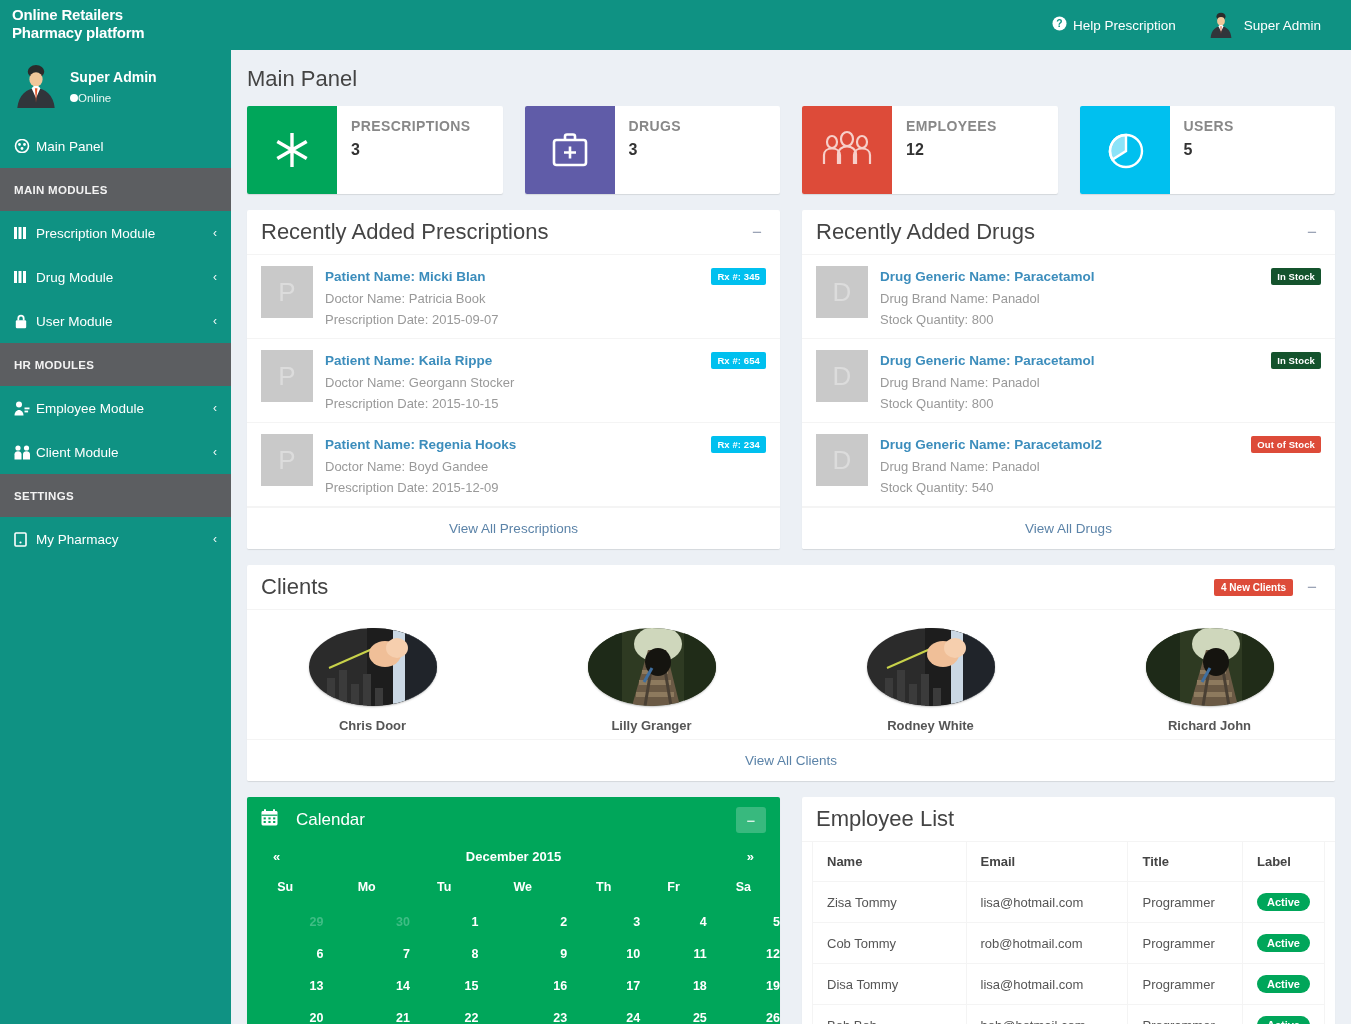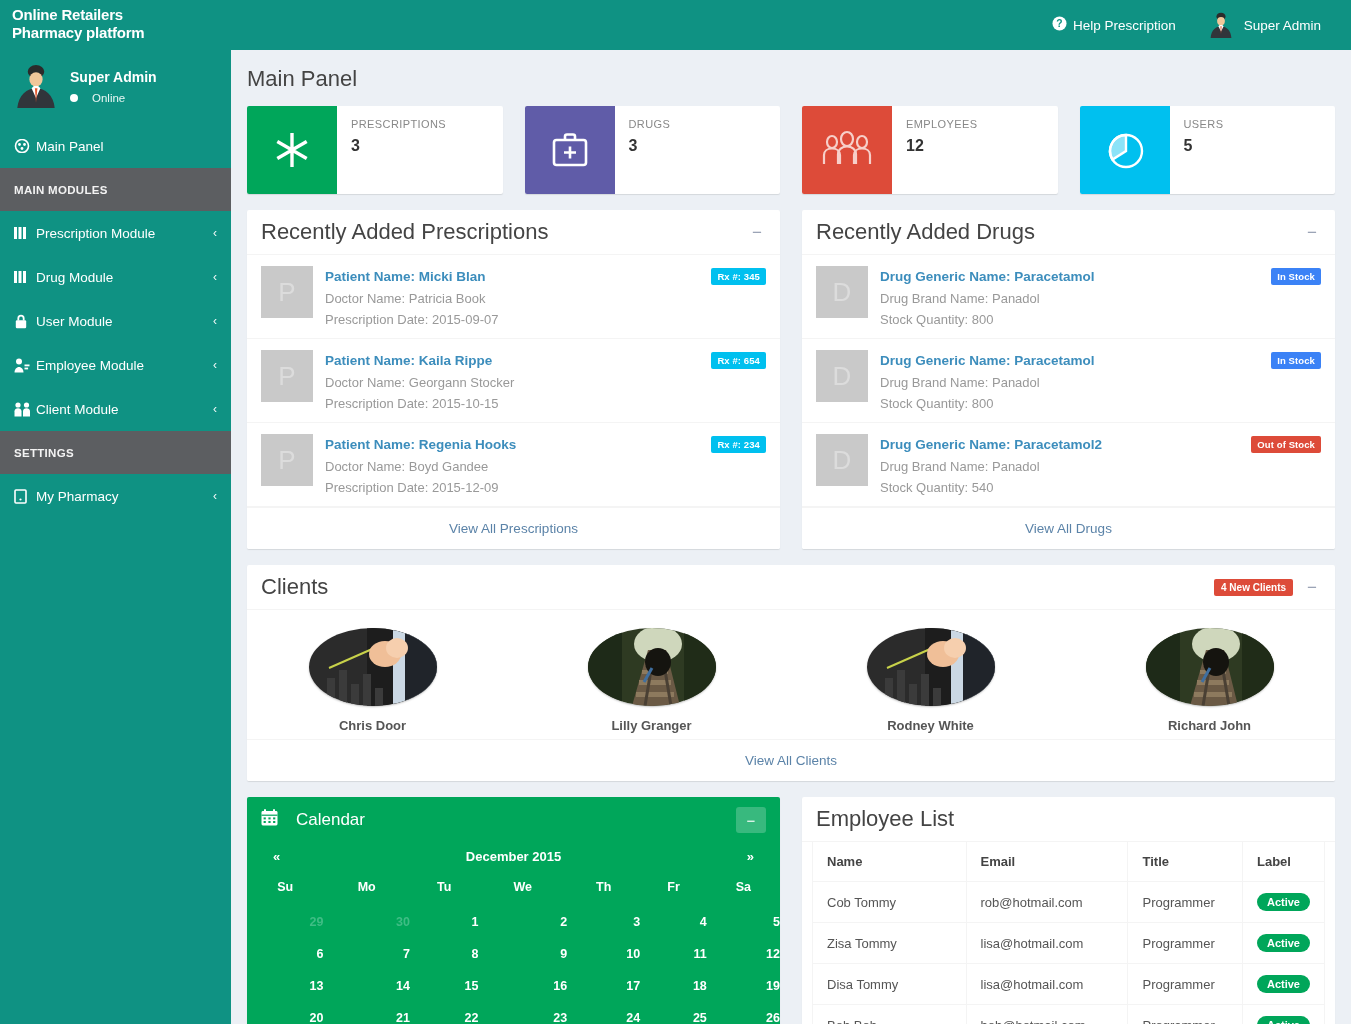--- a/index.html
+++ b/index.html
@@ -40,21 +40,21 @@
     background: #0f9283; overflow: hidden;
   }
   .side-user {
     display: flex; align-items: center; gap: 12px;
     padding: 14px 12px 16px 14px;
   }
   .avatar-lg { width: 44px; height: 44px; flex: none; }
   .side-user-name { color: #fff; font-weight: bold; font-size: 14px; }
   .side-user-status {
     color: #e9f7f4; font-size: 11.5px; margin-top: 7px;
-    display: flex; align-items: center; gap: 14px;
+    display: flex; align-items: center; gap: 0;
   }
   .dot { width: 8px; height: 8px; border-radius: 50%; background: #fff; display: inline-block; }
 
   .side-item {
     display: flex; align-items: center; height: 44px; padding: 0 14px;
     color: #fff; font-size: 13.5px; text-decoration: none; position: relative;
   }
   .side-item .si-icon {
     width: 22px; flex: none; display: flex; align-items: center; justify-content: flex-start;
   }
@@ -78,21 +78,21 @@
   .stats { display: flex; gap: 22px; padding: 14px 16px 0 16px; }
   .stat {
     flex: 1; height: 88px; background: #fff; display: flex;
     box-shadow: 0 1px 1px rgba(0,0,0,.1); border-radius: 2px; overflow: hidden;
   }
   .stat-icon {
     width: 90px; flex: none; display: flex; align-items: center; justify-content: center;
   }
   .stat-body { padding: 12px 0 0 14px; }
   .stat-label {
-    font-size: 11px; color: #888; letter-spacing: .4px; font-weight: normal;
+    font-size: 14px; color: #888; letter-spacing: .4px; font-weight: bold;
   }
   .stat-value { font-size: 16px; color: #333; font-weight: bold; margin-top: 7px; }
 
   
   .row { display: flex; gap: 22px; padding: 16px 16px 0 16px; }
   .box {
     background: #fff; box-shadow: 0 1px 1px rgba(0,0,0,.1); border-radius: 2px;
     border-top: 0; flex: 1; overflow: hidden;
   }
   .box-head {
@@ -116,21 +116,21 @@
   }
   .ul-text { padding-left: 12px; padding-top: 1px; }
   .ul-title { color: #3c8dbc; font-size: 13.5px; font-weight: bold; text-decoration: none; }
   .ul-line { color: #999; font-size: 13px; margin-top: 6px; }
   .badge {
     position: absolute; right: 14px; top: 13px;
     font-size: 9.5px; font-weight: bold; color: #fff; padding: 3px 6px;
     border-radius: 2px; letter-spacing: .1px;
   }
   .badge.info { background: #00c0ef; }
-  .badge.success { background: #3b82f6; }
+  .badge.success { background: #14532d; }
   .badge.danger { background: #dd4b39; }
   .box-foot {
     height: 42px; display: flex; align-items: center; justify-content: center;
     border-top: 1px solid #f4f4f4; background: #fff;
   }
   .foot-link { color: #5b83a8; font-size: 13.5px; text-decoration: none; }
 
   
   .clients-strip { display: flex; padding: 18px 0 6px 0; gap: 28px; }
   .client { flex: 1; text-align: center; }
@@ -284,20 +284,21 @@
     <span class="si-icon">
       <svg width="14" height="15" viewBox="0 0 14 15" fill="#fff">
           <path d="M3.4 6.5V4.4a3.6 3.6 0 0 1 7.2 0v2.1h-1.8V4.4a1.8 1.8 0 0 0-3.6 0v2.1z"></path>
           <rect x="1.8" y="6.3" width="10.4" height="8" rx="1.2"></rect>
         </svg>
     </span>
     <span class="si-label">User Module</span>
     <span class="si-arrow">‹</span>
   </a>
 
+  <div class="side-header">HR MODULES</div>
 
   <a class="side-item" href="#">
     <span class="si-icon">
       <svg width="16" height="15" viewBox="0 0 16 15" fill="#fff">
           <circle cx="5" cy="3.4" r="3"></circle>
           <path d="M0.5 14.5c0-3.3 2-5.6 4.5-5.6s4.5 2.3 4.5 5.6z"></path>
           <rect x="10.5" y="6.5" width="5" height="1.8"></rect>
           <rect x="10.5" y="9.6" width="3.6" height="1.8"></rect>
         </svg>
     </span>
@@ -689,28 +690,28 @@
           <thead>
             <tr>
               <th style="width:34%">Name</th>
               <th style="width:33%">Email</th>
               <th style="width:23%">Title</th>
               <th>Label</th>
             </tr>
           </thead>
           <tbody>
             <tr>
-              <td>Cob Tommy</td>
-              <td>rob@hotmail.com</td>
+              <td>Zisa Tommy</td>
+              <td>lisa@hotmail.com</td>
               <td>Programmer</td>
               <td><span class="pill">Active</span></td>
             </tr>
             <tr>
-              <td>Zisa Tommy</td>
-              <td>lisa@hotmail.com</td>
+              <td>Cob Tommy</td>
+              <td>rob@hotmail.com</td>
               <td>Programmer</td>
               <td><span class="pill">Active</span></td>
             </tr>
             <tr>
               <td>Disa Tommy</td>
               <td>lisa@hotmail.com</td>
               <td>Programmer</td>
               <td><span class="pill">Active</span></td>
             </tr>
             <tr>

